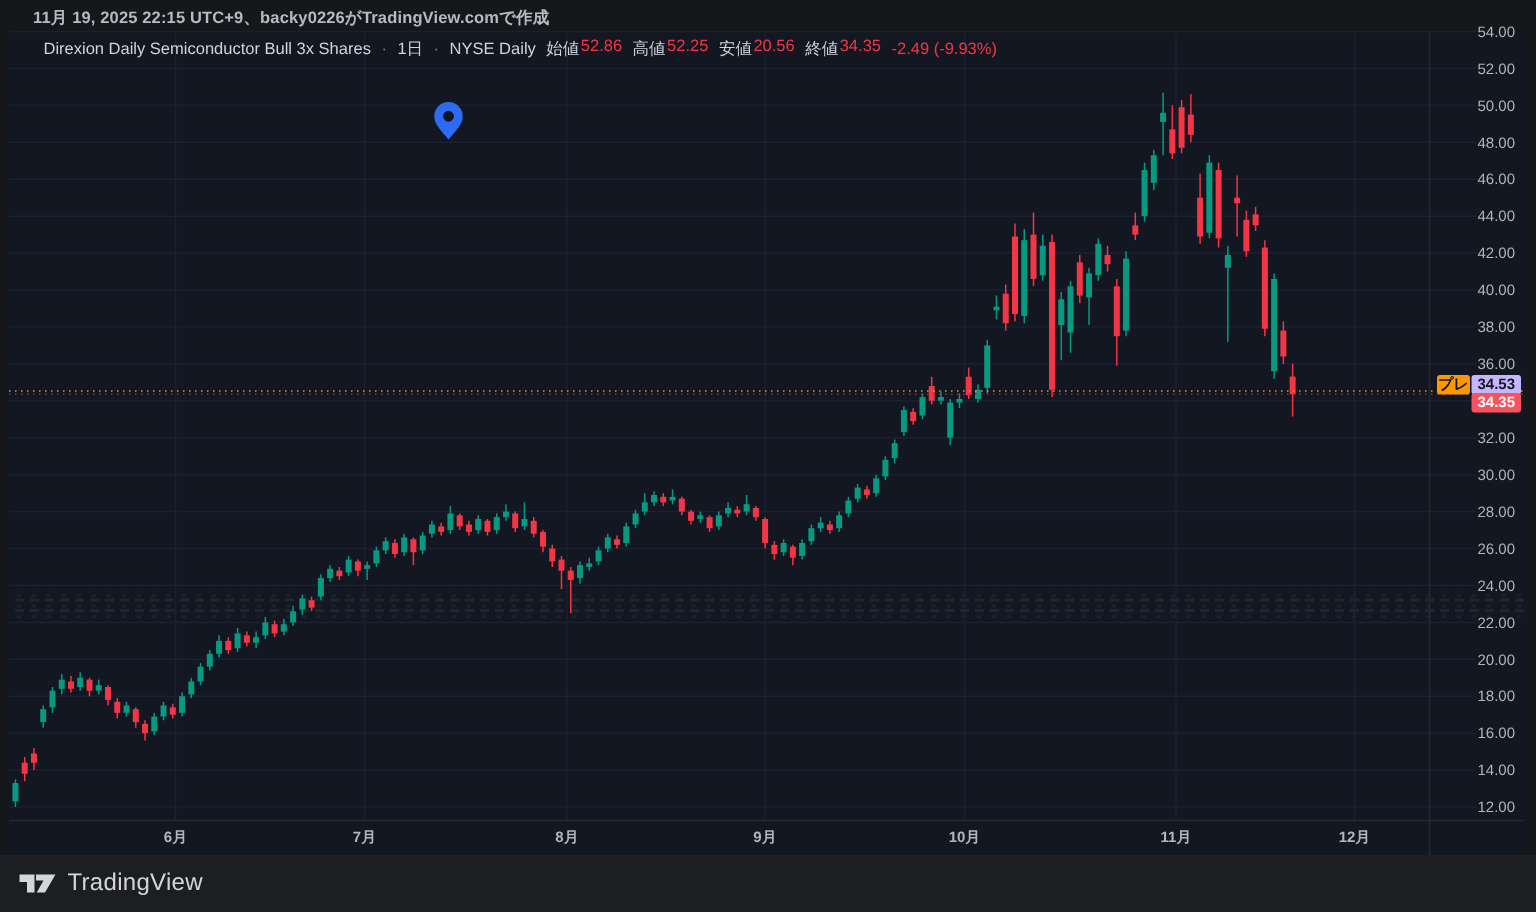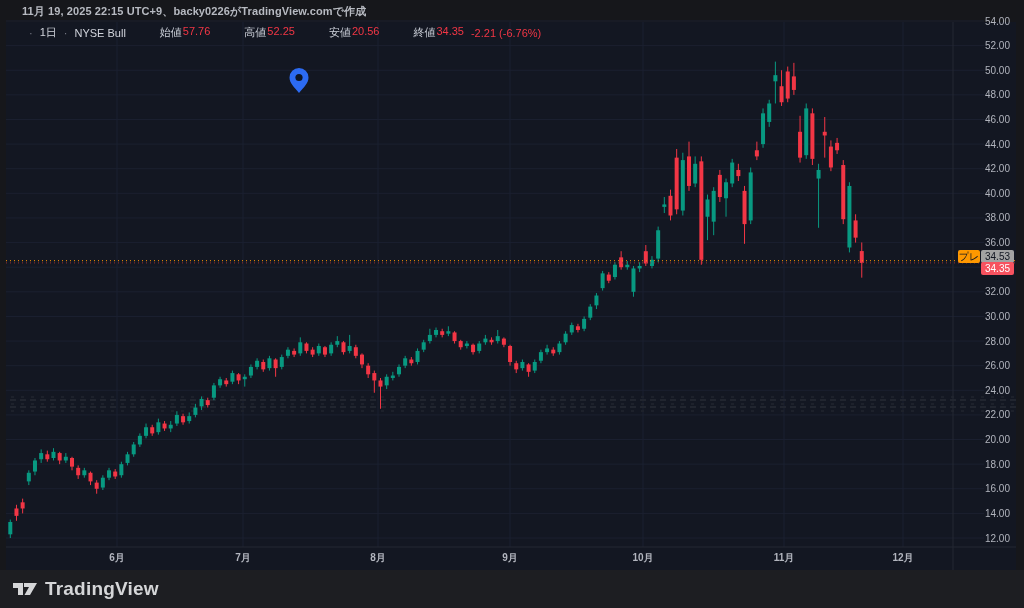--- a/index.html
+++ b/index.html
@@ -18,36 +18,36 @@
     font-size:11px;font-weight:700;color:#b7bac1;letter-spacing:.1px;
     white-space:nowrap;
     text-align:right;
   }
   .legend{
     position:absolute;left:29px;top:25px;
     font-size:11px;color:#d1d4dc;white-space:nowrap;
     display:flex;align-items:center;gap:7px;
   }
   .legend .sep{color:#787b86;}
-  .legend .lbl{color:#cfd3dc;margin-left:27px;}
+  .legend .lbl{color:#cfd3dc;}
   .legend .val{color:#f23645;}
   .legend .pair{display:flex;gap:1px;}
   .badge{
     position:absolute;height:13px;line-height:13px;border-radius:2px;
-    font-size:10px;font-weight:400;text-align:center;
+    font-size:10px;font-weight:700;text-align:center;
   }
   .badge-pre-label{left:958px;top:250px;width:22px;background:#ff9800;color:#131722;}
-  .badge-pre-value{left:981px;top:250px;width:33px;background:#a3a3a3;color:#131722;}
+  .badge-pre-value{left:981px;top:250px;width:33px;background:#c4b5fd;color:#131722;}
   .badge-last-value{left:981px;top:262px;width:33px;background:#f7525f;color:#ffffff;}
   .bottom-bar{
     position:absolute;left:0;top:570px;width:1024px;height:38px;
     background:#1d1e22;display:flex;align-items:center;
   }
   .brand-logo{margin-left:12px;display:flex;align-items:center;gap:7px;}
-  .brand-name{font-size:19px;font-weight:700;color:#d5d6d8;letter-spacing:.2px;}
+  .brand-name{font-size:16px;font-weight:400;color:#d5d6d8;letter-spacing:.2px;}
 </style>
 </head>
 <body>
 
 <div class="pane"></div>
 
 <svg id="chart-svg" width="1024" height="608" viewBox="0 0 1024 608">
   <defs>
     <pattern id="wm" width="10" height="7" patternUnits="userSpaceOnUse">
       <rect x="0" y="0" width="6" height="2" fill="#21252f"></rect>
@@ -411,41 +411,42 @@
       <path d="M 299 93 C 294 87 289.5 83 289.5 77.5
                  A 9.5 9.5 0 1 1 308.5 77.5
                  C 308.5 83 304 87 299 93 Z" fill="#2c6bf2"></path>
       <circle cx="299" cy="77.5" r="3.6" fill="#0d1526"></circle>
     </g>
 </svg>
 
 <div class="timestamp">11月 19, 2025 22:15 UTC+9、backy0226がTradingView.comで作成</div>
 
 <div class="legend">
+  <span>Direxion Daily Semiconductor Bull 3x Shares</span>
   <span class="sep">·</span>
   <span>1日</span>
   <span class="sep">·</span>
-  <span>NYSE Bull</span>
+  <span>NYSE Daily</span>
   <span class="pair">
     <span class="lbl">始値</span>
-    <span class="val">57.76</span>
+    <span class="val">52.86</span>
   </span>
   <span class="pair">
     <span class="lbl">高値</span>
     <span class="val">52.25</span>
   </span>
   <span class="pair">
     <span class="lbl">安値</span>
     <span class="val">20.56</span>
   </span>
   <span class="pair">
     <span class="lbl">終値</span>
     <span class="val">34.35</span>
   </span>
-  <span class="val">-2.21 (-6.76%)</span>
+  <span class="val">-2.49 (-9.93%)</span>
 </div>
 
 <div class="badge badge-pre-label">プレ</div>
 <div class="badge badge-pre-value">34.53</div>
 <div class="badge badge-last-value">34.35</div>
 
 <div class="bottom-bar">
   <div class="brand-logo">
     <svg width="26" height="18" viewBox="0 0 26 18">
       <path d="M1 3 H11 V15 H6 V8 H1 Z" fill="#d5d6d8"></path>

